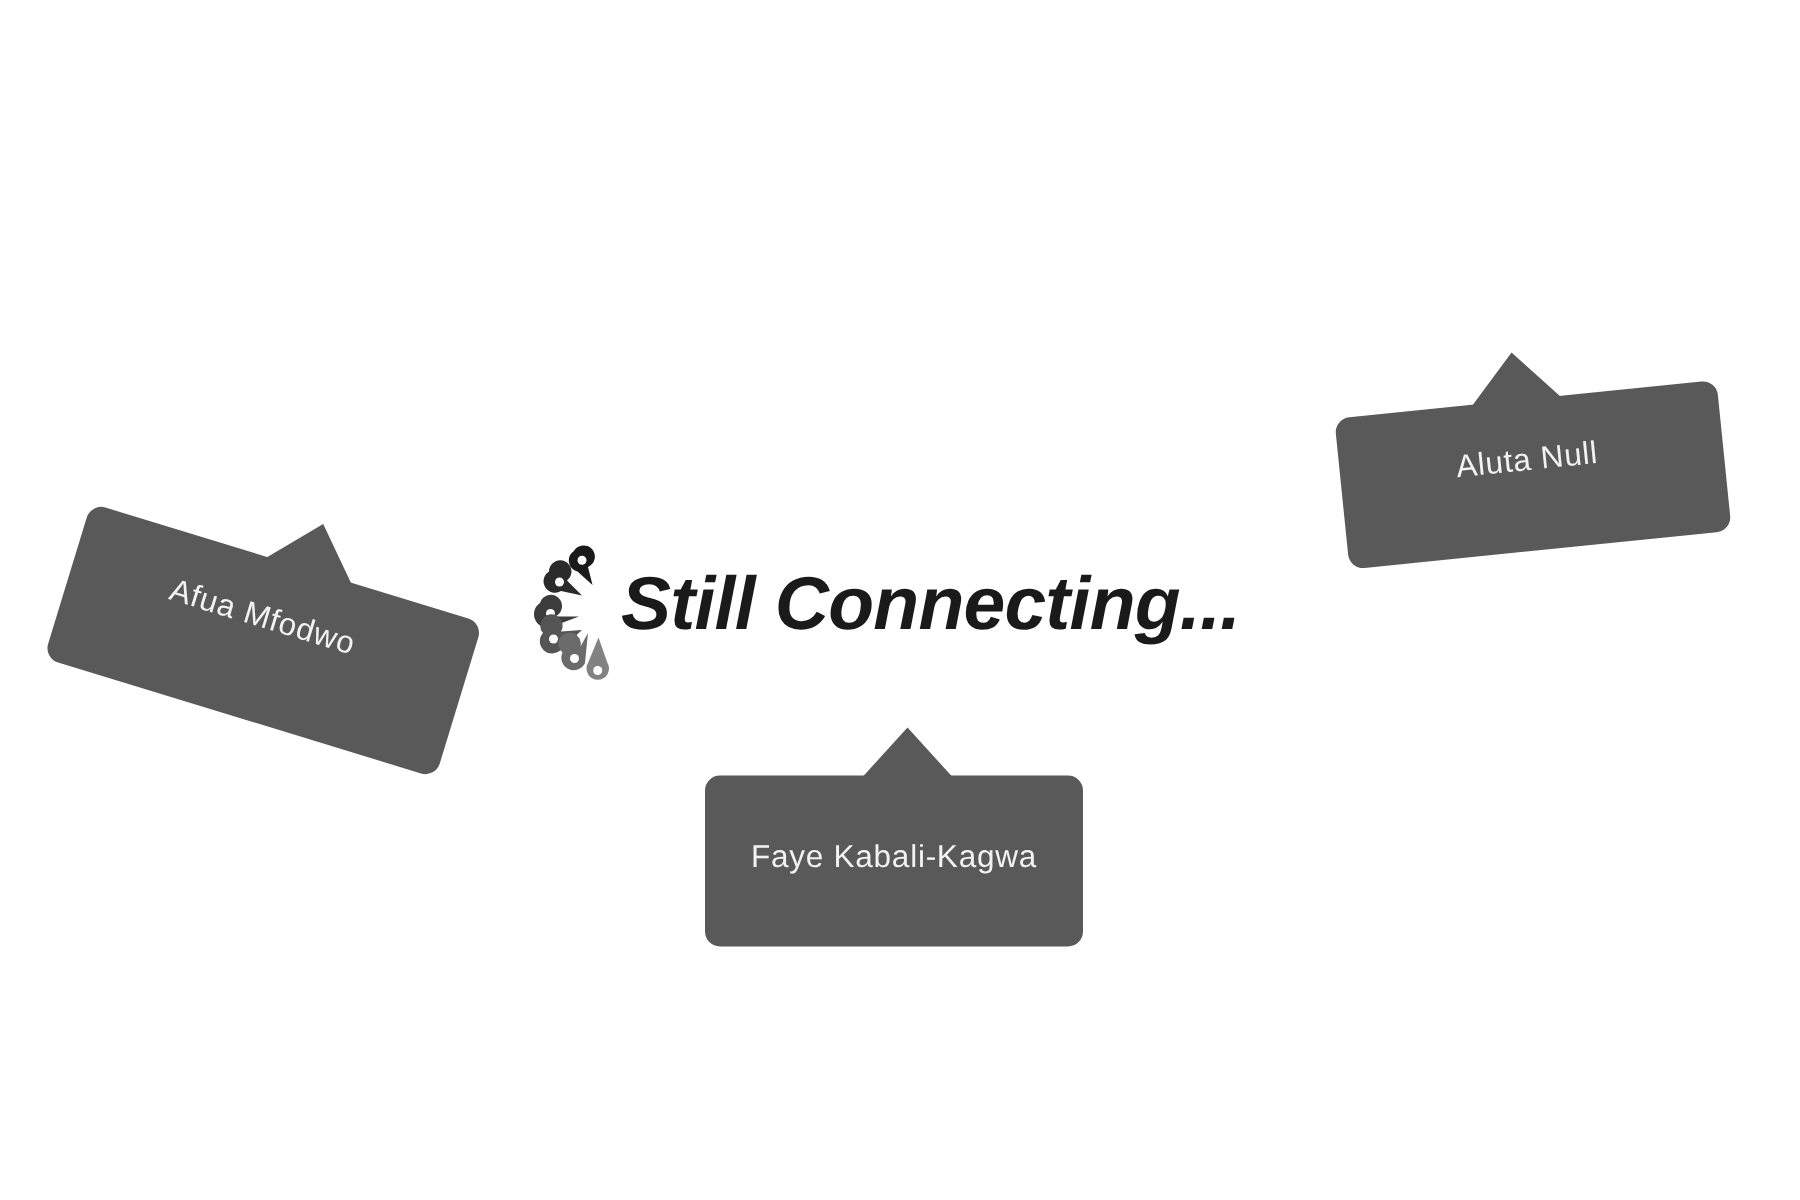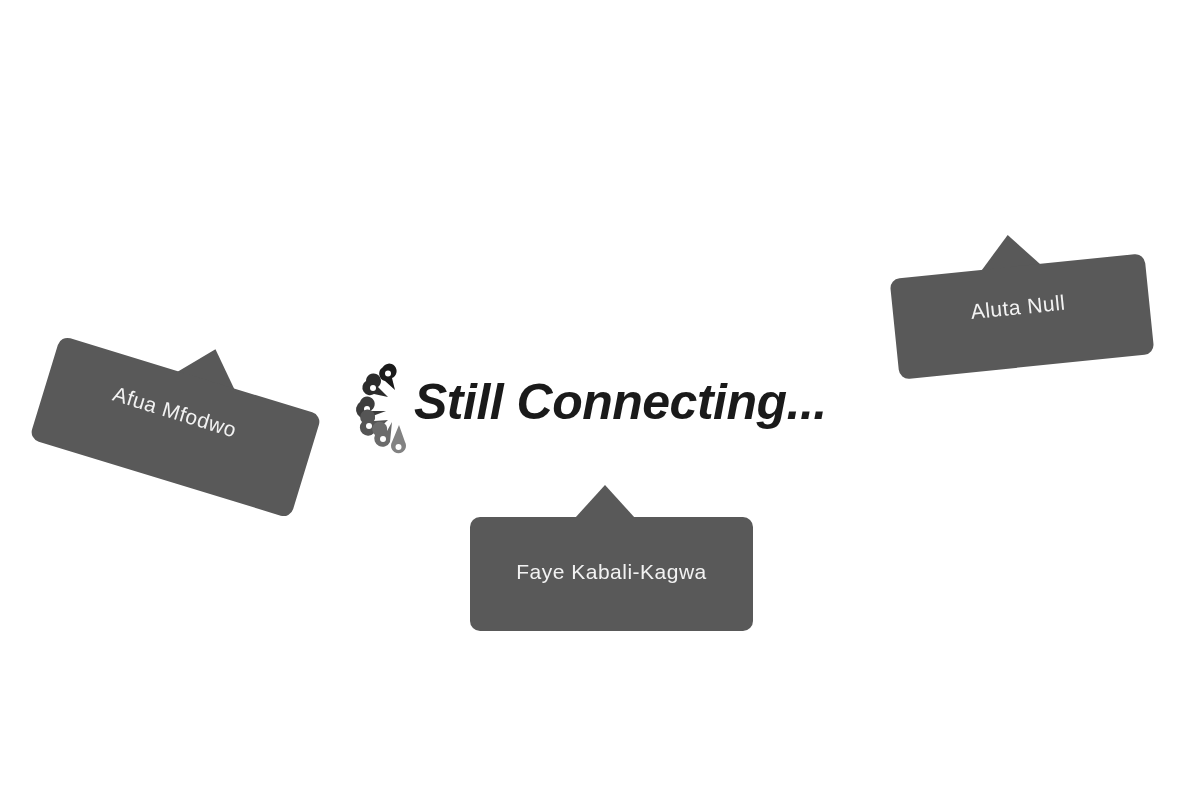--- a/index.html
+++ b/index.html
@@ -91,21 +91,21 @@
       height: 108px;
       transform: rotate(17deg);
     }
     .tag-left .tag-pointer { left: 122px; }
     .tag-left .tag-label { top: -14px; left: -5px; }
 
     
     .tag-bottom {
       left: 470px;
       top: 517px;
-      width: 283px;
+      width: 252px;
       height: 114px;
     }
     .tag-bottom .tag-pointer { left: 105px; }
     .tag-bottom .tag-label { top: -2px; }
 
     
     .tag-right {
       left: 894px;
       top: 266px;
       width: 256px;

